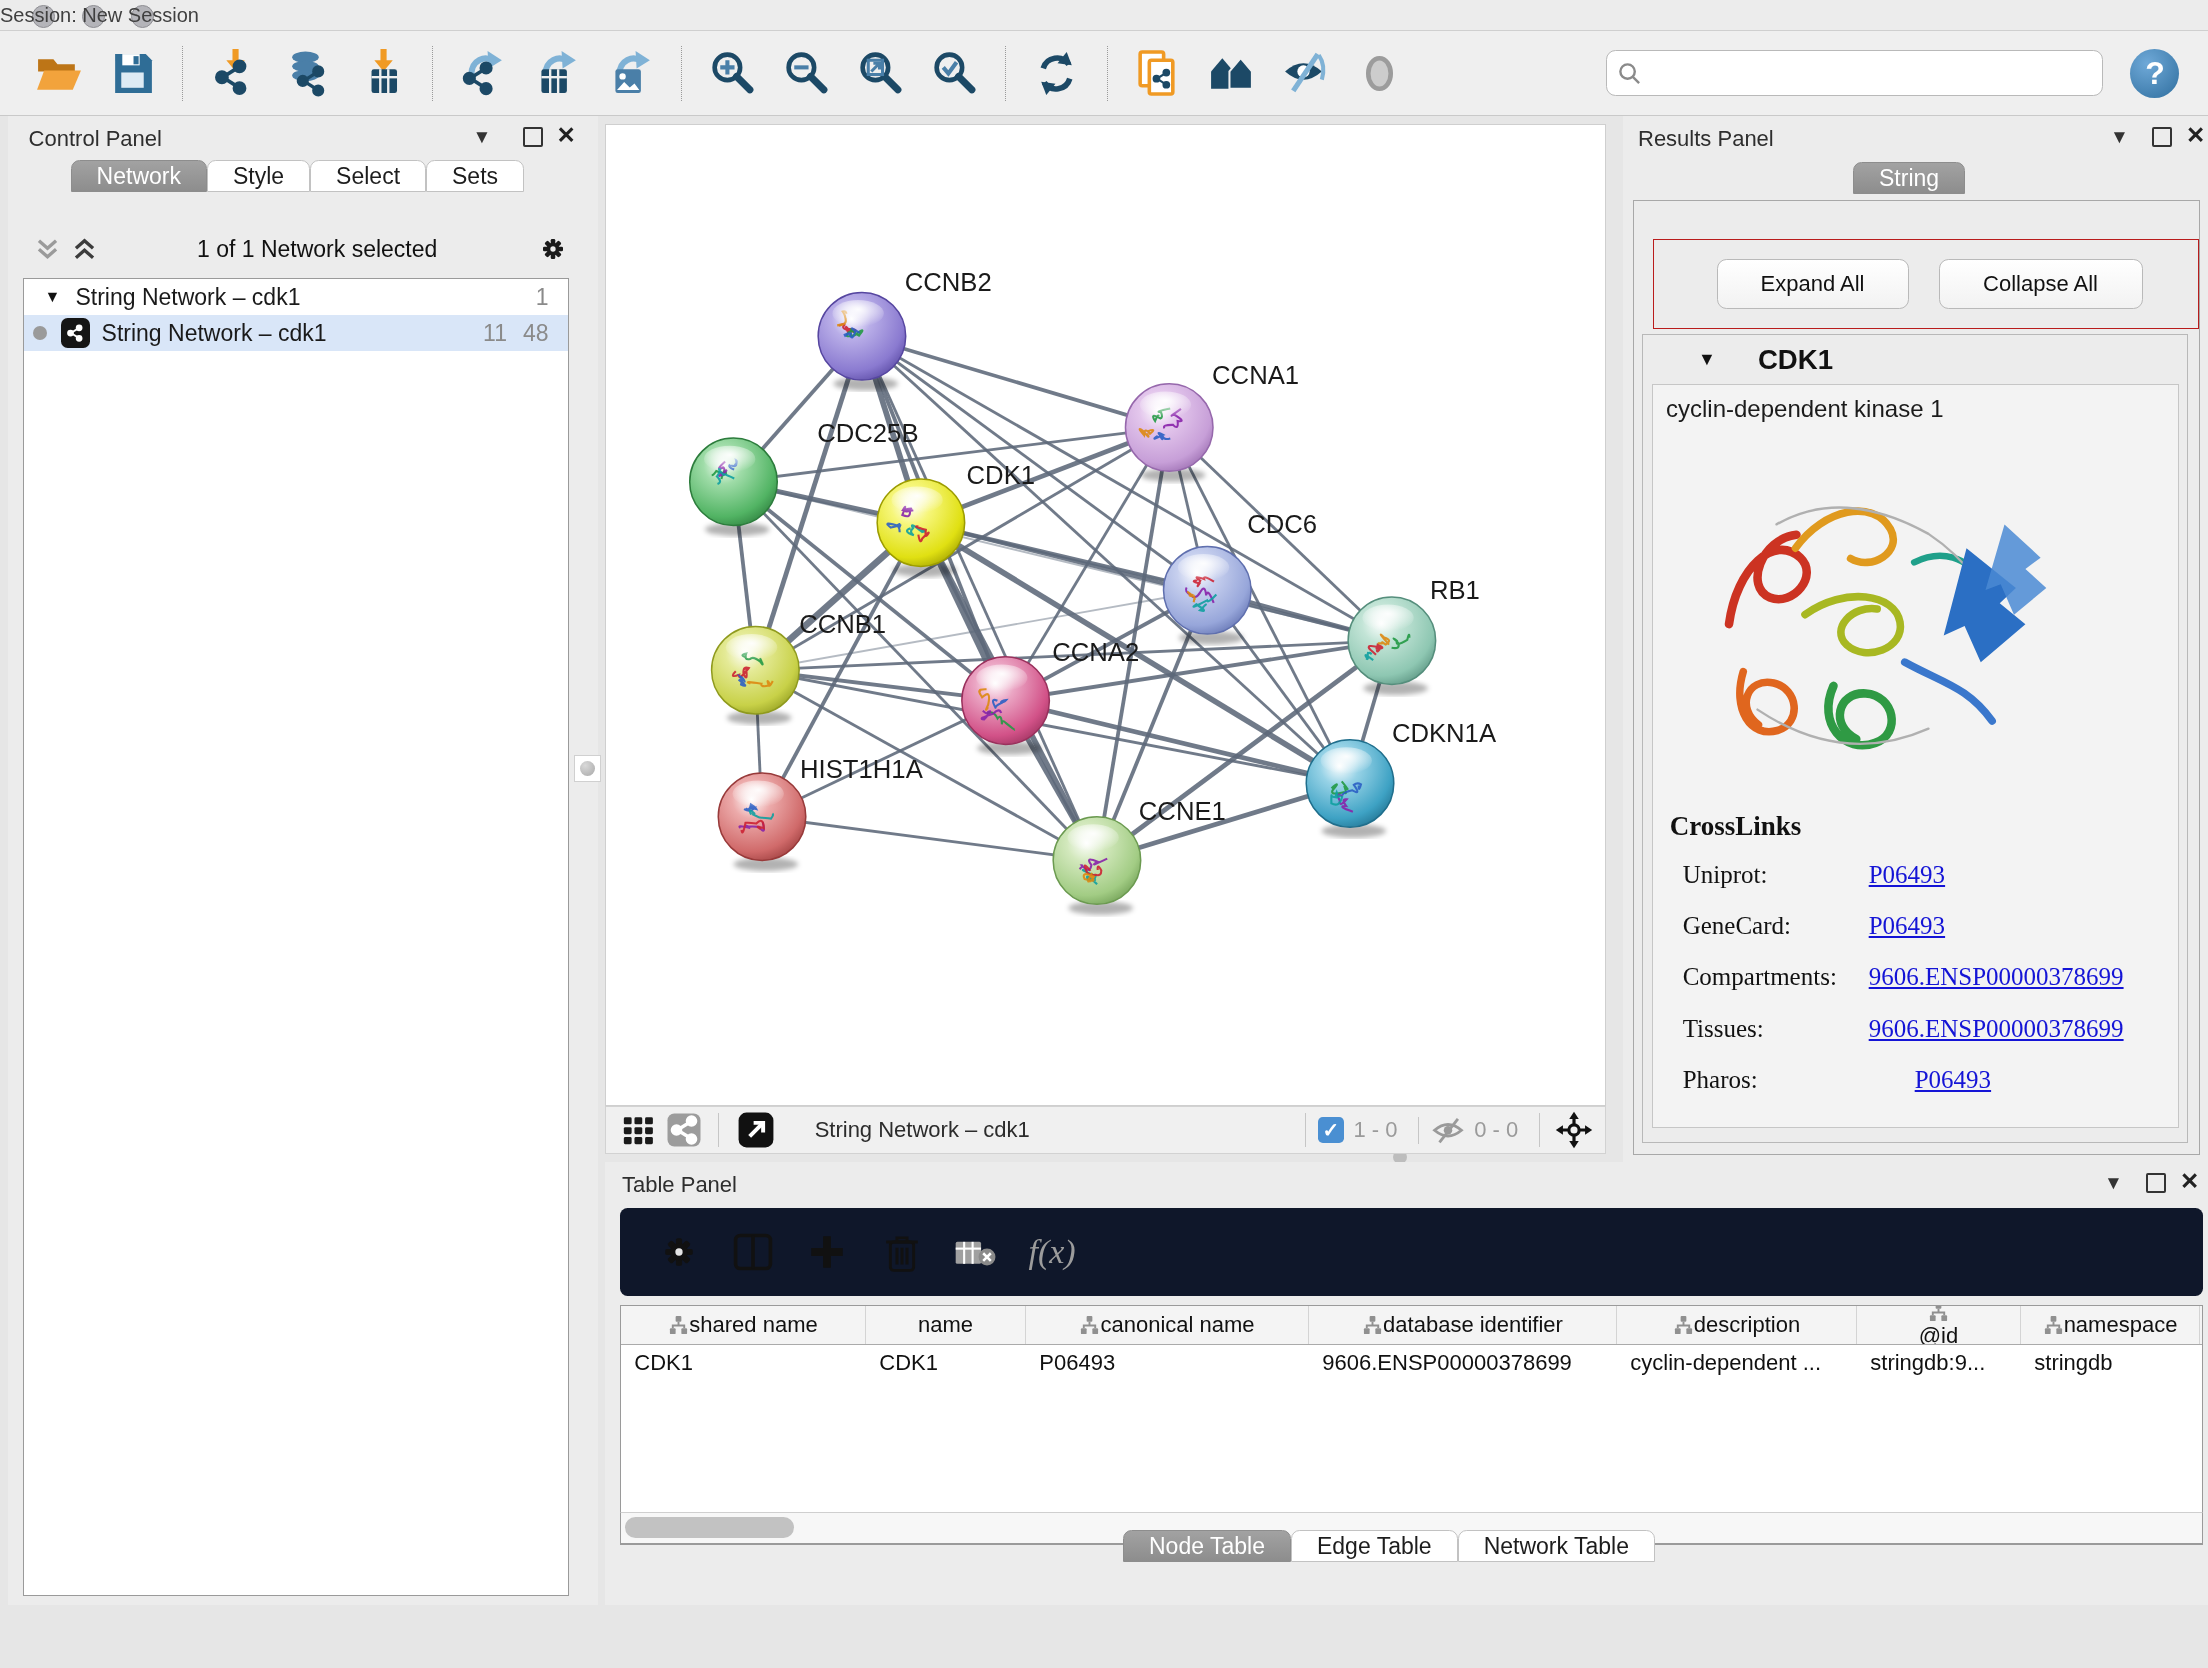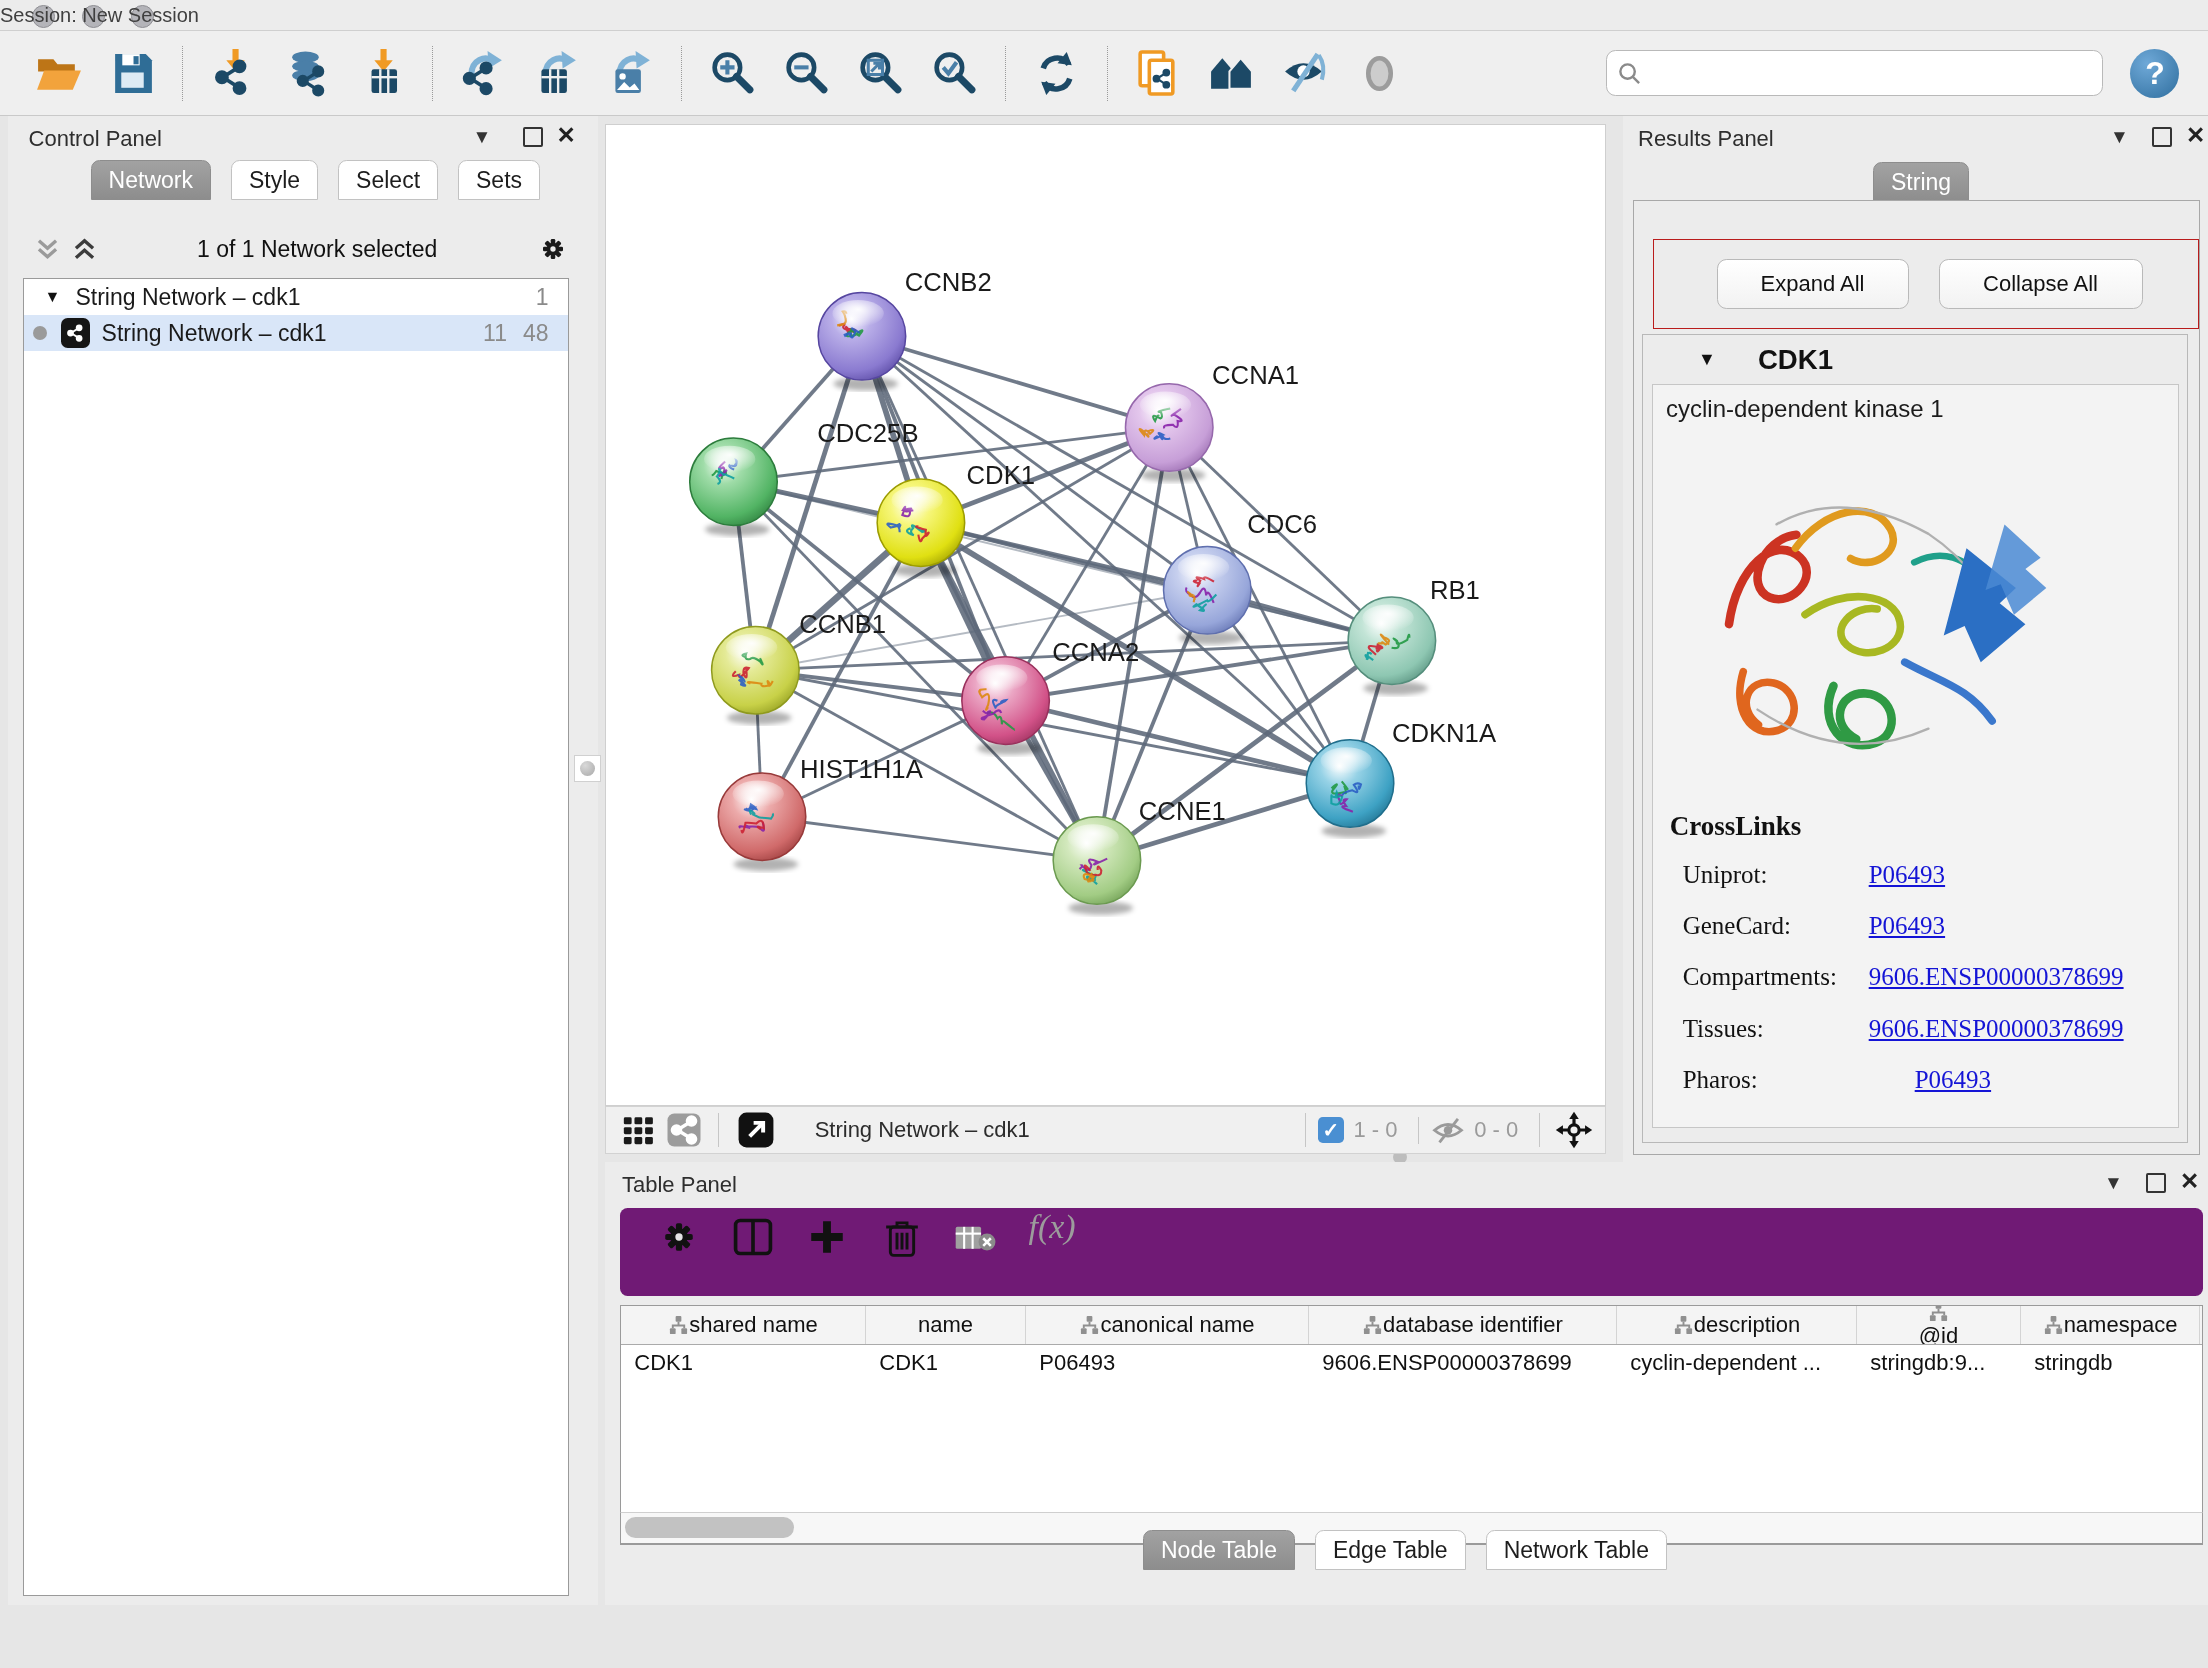--- a/index.html
+++ b/index.html
@@ -14,21 +14,21 @@
   .tb-btn{width:55px;height:57px;display:flex;align-items:center;justify-content:center;flex:0 0 auto;margin:0 9.5px;}
   .tb-sep{width:0;height:55px;border-left:1.9px dotted #9a9a9a;margin:0 13.3px;flex:0 0 auto;}
   #search-wrap{margin-left:auto;width:476px;height:44px;background:#fff;border:1px solid #b9b9b9;border-radius:9.5px;display:flex;align-items:center;padding:0 9.5px;}
   #search-input{border:none;outline:none;flex:1;font-size:21px;background:transparent;margin-left:7.6px;color:#333;}
   #help-btn{width:49px;height:49px;border-radius:50%;background:radial-gradient(circle at 35% 30%,#6fa9d8,#2f6e9e);color:#fff;font-size:32px;font-weight:bold;display:flex;align-items:center;justify-content:center;margin:0 7.6px 0 27px;flex:0 0 auto;}
   
   .panel-head{font-size:22px;color:#2e2e2e;}
   .head-ico{color:#333;font-size:19px;}
   .floatbox{display:inline-block;width:16px;height:16px;border:2.4px solid #333;border-radius:1.9px;}
   .closex{font-size:23px;font-weight:bold;color:#222;}
-  .tab{height:40px;box-sizing:border-box;border:1px solid #c2c2c2;background:#fff;color:#1d1d1d;font-size:23px;display:flex;align-items:center;justify-content:center;border-radius:8.6px 8.6px 0 0;padding:0 17px;margin-left:20px;}
+  .tab{height:32px;box-sizing:border-box;border:1px solid #c2c2c2;background:#fff;color:#1d1d1d;font-size:23px;display:flex;align-items:center;justify-content:center;border-radius:8.6px 8.6px 0 0;padding:0 25px;}
   .tab.sel{background:linear-gradient(#a2a2a2,#8d8d8d);color:#fff;border-color:#8d8d8d;}
   
   #control-panel{position:absolute;left:7.6px;top:116px;width:590px;height:1489px;background:#ececec;}
   #cp-tabs{position:absolute;left:63px;top:44px;display:flex;}
   #cp-statusrow{position:absolute;left:13.3px;top:112px;width:561px;height:42px;display:flex;align-items:center;}
   #cp-tree{position:absolute;left:15px;top:162px;width:544px;height:1316px;background:#fff;border:1.4px solid #9a9a9a;}
   .tree-row{height:36px;display:flex;align-items:center;font-size:23px;color:#1a1a1a;}
   .tree-row.sel{background:#d9e6f8;}
   .share-badge{width:29.5px;height:29.5px;background:#151515;border-radius:6.7px;display:flex;align-items:center;justify-content:center;margin-right:11.4px;}
   .graydot{width:14.3px;height:14.3px;border-radius:50%;background:#9a9a9a;margin:0 13.3px 0 9.5px;}
@@ -55,21 +55,21 @@
   #gene-name{font-size:27.6px;font-weight:bold;color:#111;}
   #gene-content{position:absolute;left:8.6px;top:49px;width:525px;height:742px;background:#f3f3f3;border:1px solid #c6c6c6;}
   #gene-desc{position:absolute;left:13.3px;top:9.5px;font-size:24px;color:#1b1b1b;}
   #structure{position:absolute;left:38px;top:49px;}
   #xl-title{position:absolute;left:17px;top:426px;font-family:"Liberation Serif",serif;font-size:27px;font-weight:bold;color:#111;}
   .xl-row{position:absolute;left:30px;width:476px;display:flex;font-family:"Liberation Serif",serif;font-size:25px;color:#111;}
   .xl-label{width:186px;flex:0 0 auto;}
   .xl-link{color:#1414d6;text-decoration:underline;}
   
   #table-panel{position:absolute;left:605px;top:1162px;width:1604px;height:443px;background:#ececec;}
-  #tp-toolbar{position:absolute;left:15px;top:46px;width:1583px;height:88px;background:#701a75;border-radius:7.6px;display:flex;padding-left:27px;box-sizing:border-box;}
+  #tp-toolbar{position:absolute;left:15px;top:46px;width:1583px;height:88px;background:#0f172a;border-radius:7.6px;display:flex;align-items:center;padding-left:27px;box-sizing:border-box;}
   .tp-ico{width:63px;height:57px;display:flex;align-items:center;justify-content:center;margin-right:11.4px;}
   #fx-ico{font-family:"Liberation Serif",serif;font-style:italic;font-size:34px;color:#9c9c9c;margin-left:9.5px;}
   #tbl{position:absolute;left:15px;top:143px;width:1583px;height:240px;background:#fff;border:1.9px solid #9a9a9a;box-sizing:border-box;overflow:hidden;}
   #tbl-head{display:flex;height:38px;background:#f4f4f4;border-bottom:1.9px solid #aaa;}
   .th{display:flex;align-items:center;justify-content:center;font-size:22px;color:#111;border-right:1px solid #d4d4d4;box-sizing:border-box;gap:0;overflow:hidden;white-space:nowrap;}
   #tbl-row{display:flex;height:36px;align-items:center;}
   .td{font-size:22px;color:#111;padding-left:13.3px;box-sizing:border-box;overflow:hidden;white-space:nowrap;}
   #tbl-scroll{position:absolute;left:15px;top:350px;width:1583px;height:32px;background:#f7f7f7;border:1.9px solid #9a9a9a;border-top:1px solid #cfcfcf;box-sizing:border-box;}
   #tbl-thumb{position:absolute;left:3.8px;top:3.8px;width:169px;height:21px;border-radius:10.5px;background:#c2c2c2;}
   #tp-tabs{position:absolute;left:518px;top:368px;display:flex;}

